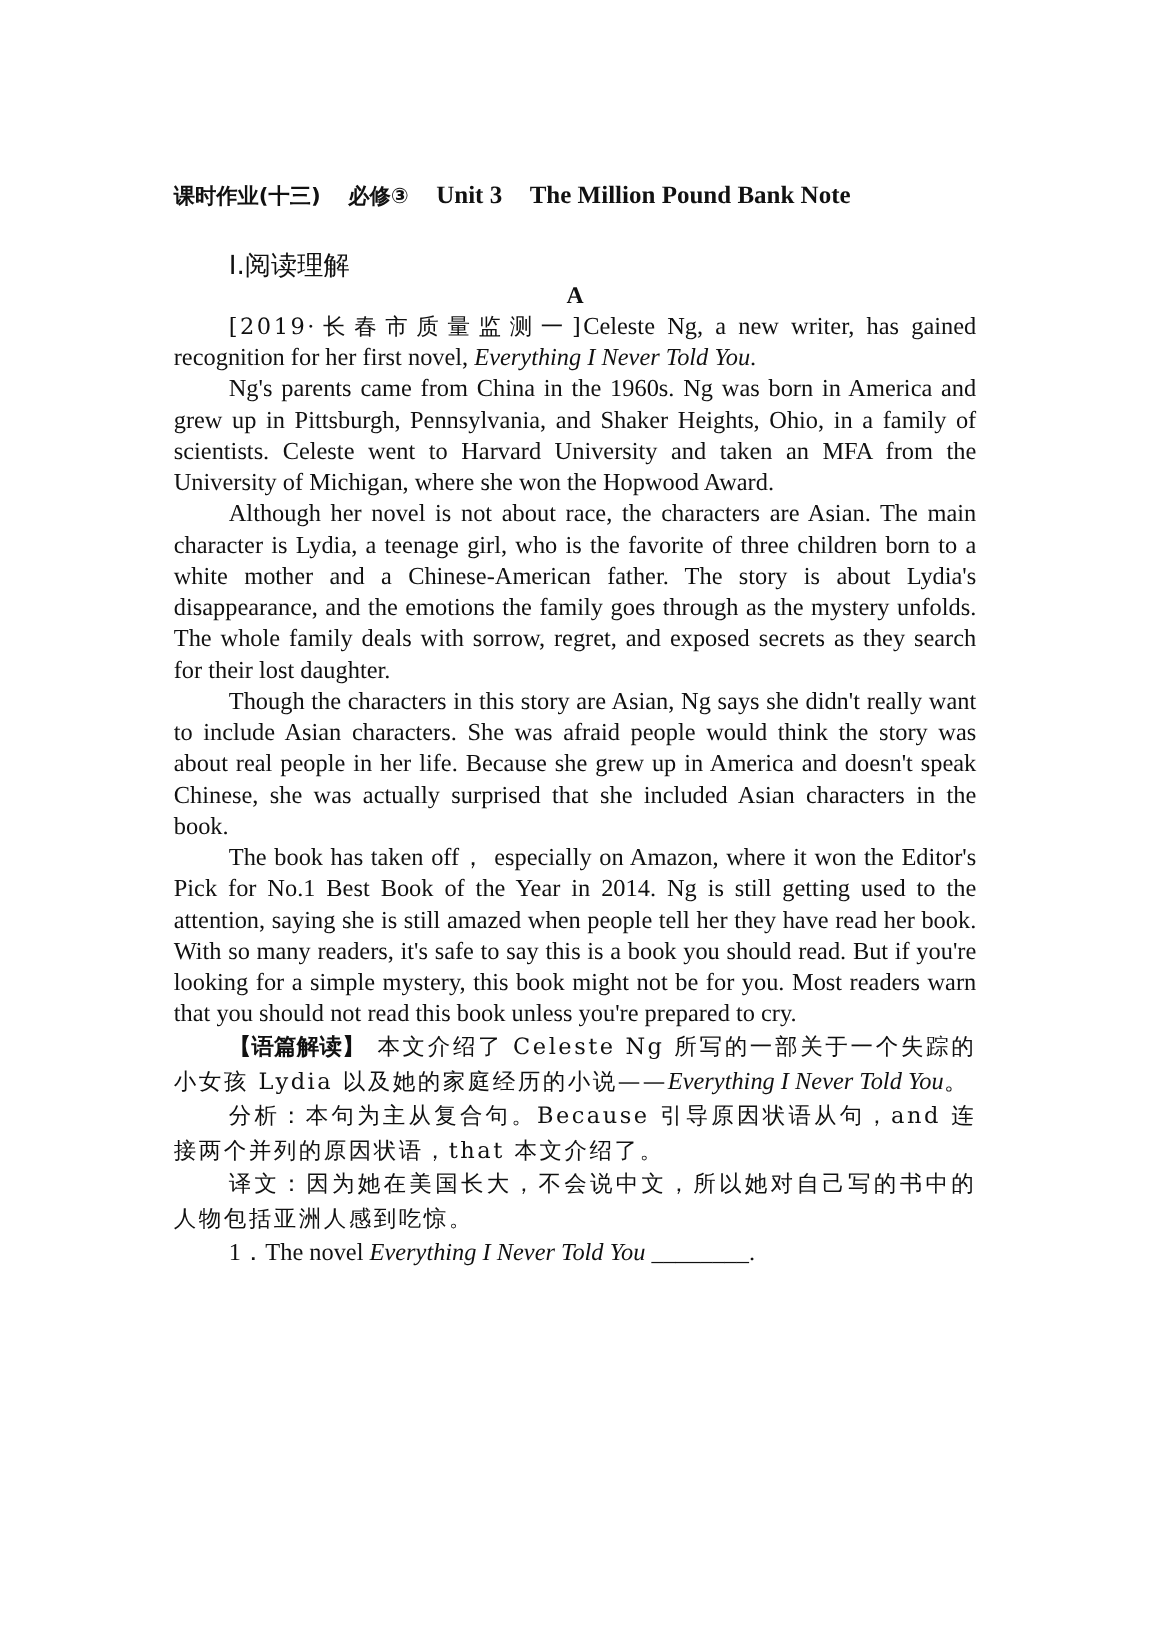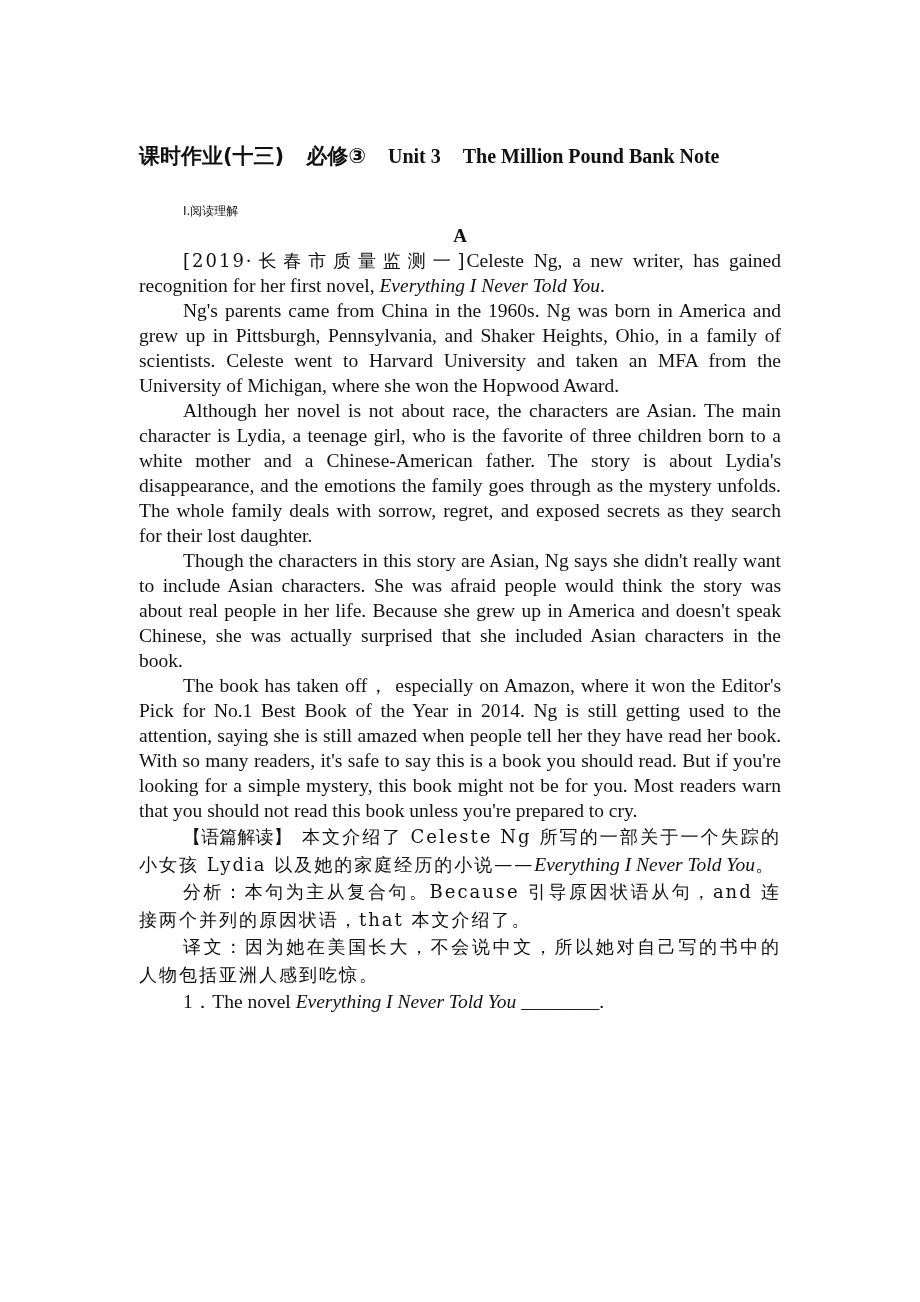--- a/index.html
+++ b/index.html
@@ -25,28 +25,28 @@
       font-family: "Liberation Serif", serif;
       font-weight: bold;
       font-size: 20px;
       line-height: 32px;
       white-space: nowrap;
       letter-spacing: 0;
     }
     .title .cn {
       font-family: "DejaVu Sans", sans-serif;
       font-weight: bold;
-      font-size: 21px;
+      font-size: 17px;
     }
     .title .gap { display: inline-block; width: 22px; }
     .section-heading {
       margin-top: 26px;
       padding-left: 44px;
       font-family: "DejaVu Sans", sans-serif;
-      font-size: 12px;
+      font-size: 21px;
       line-height: 26px;
     }
     .passage-label {
       text-align: center;
       font-weight: bold;
       font-size: 19px;
       line-height: 24px;
       margin-top: 0px;
     }
     p {
@@ -56,21 +56,21 @@
       text-align: justify;
       text-indent: 44px;
     }
     .cn-inline {
       font-family: "DejaVu Serif", serif;
       font-size: 18px;
       letter-spacing: 2px;
     }
     .bracket-label {
       font-family: "DejaVu Sans", sans-serif;
-      font-weight: normal;
+      font-weight: bold;
       font-size: 18px;
     }
     .analysis-p {
       line-height: 27.5px;
     }
     i { font-style: italic; }
   </style>
 </head>
 <body>
 

